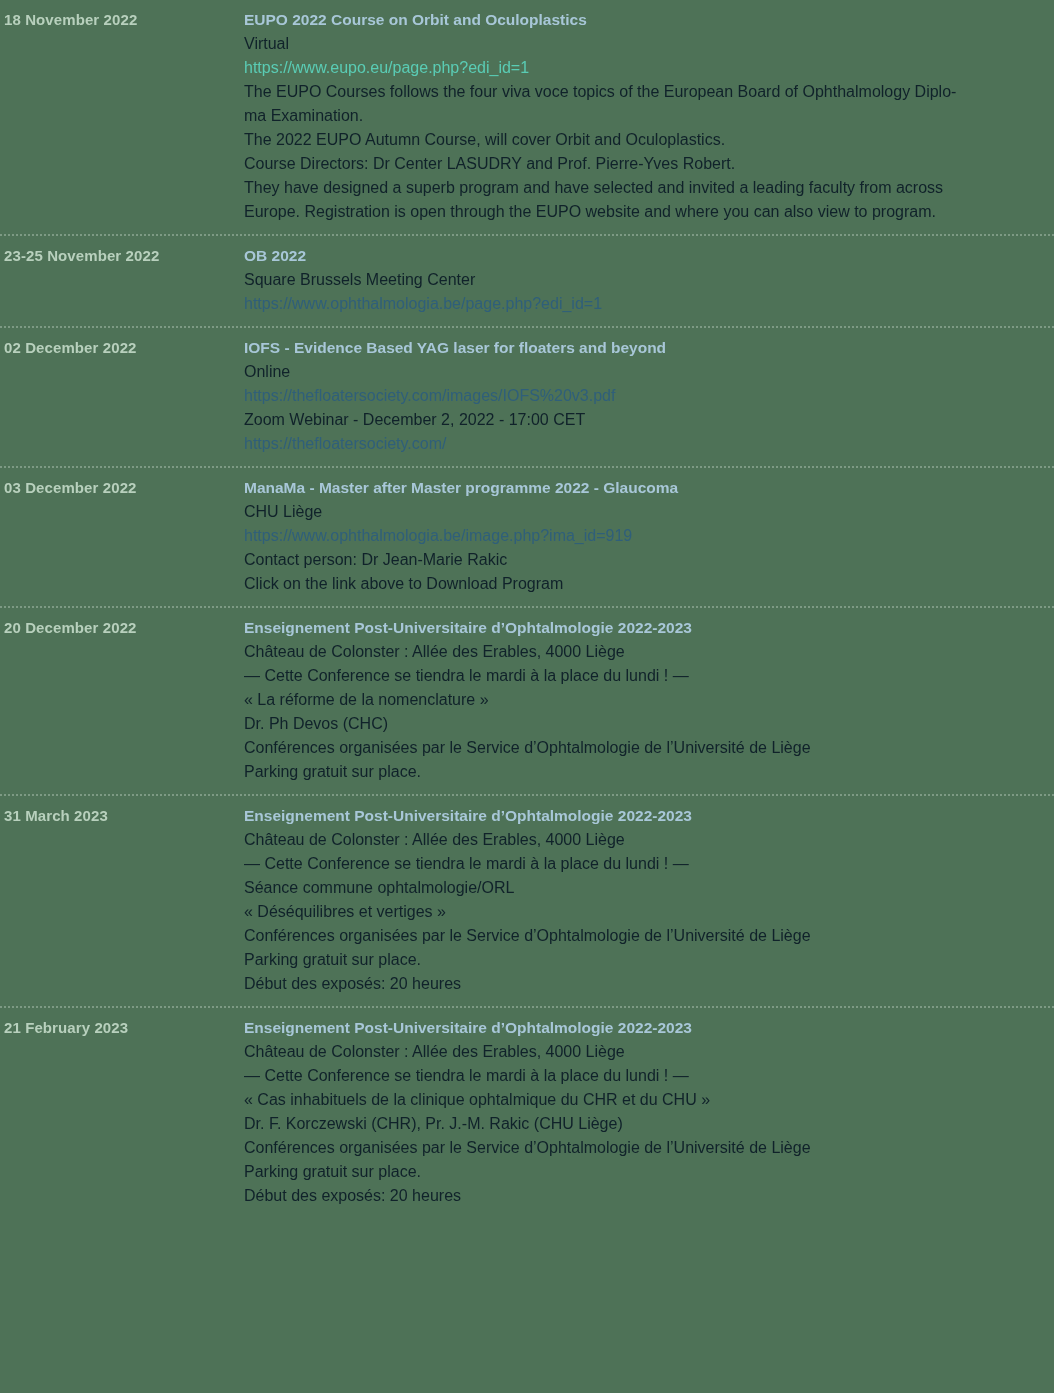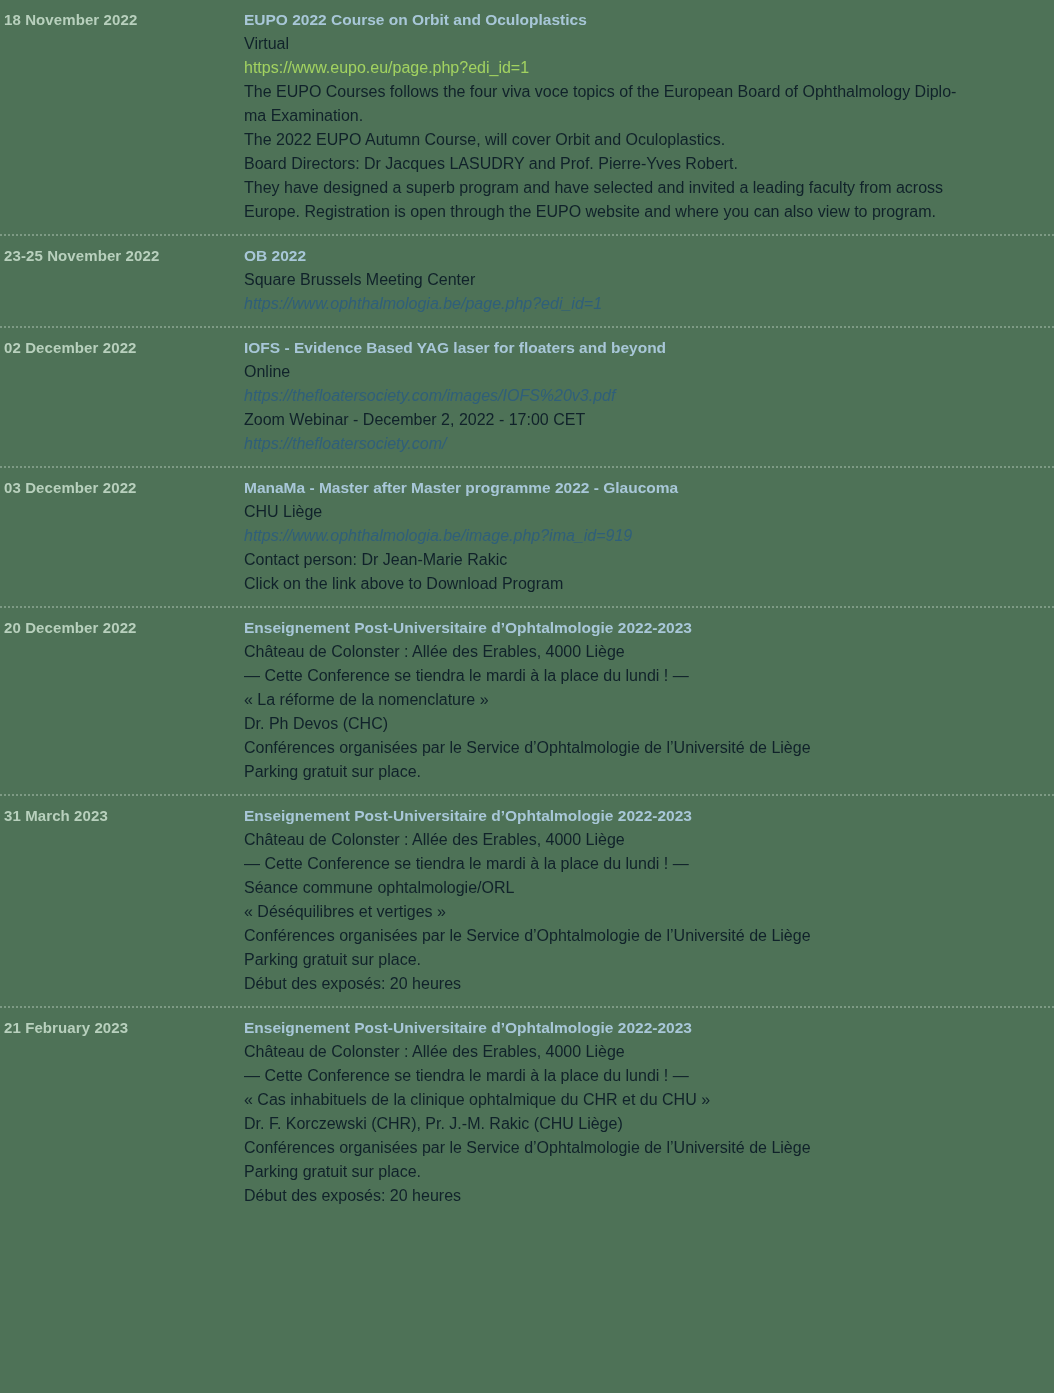--- a/index.html
+++ b/index.html
@@ -51,41 +51,40 @@
     margin: 0 0 0 0;
   }
   .event-line {
     color: #10222a;
     font-size: 16px;
     line-height: 24px;
     word-wrap: break-word;
   }
   .event-line.link {
     color: #2f5f7a;
-    font-style: italic;
   }
   .event-line.faint {
-    color: #bef264;
+    color: #5eead4;
     opacity: 0.75;
   }
 </style>
 </head>
 <body>
 
 <div class="agenda" id="agenda">
     <div class="event">
       <div class="event-date">18 November 2022</div>
       <div class="event-body">
         <div class="event-title">EUPO 2022 Course on Orbit and Oculoplastics</div>
         <div class="event-line">Virtual</div>
         <div class="event-line faint">https://www.eupo.eu/page.php?edi_id=1</div>
         <div class="event-line">The EUPO Courses follows the four viva voce topics of the European Board of Ophthalmology Diplo-</div>
         <div class="event-line">ma Examination.</div>
         <div class="event-line">The 2022 EUPO Autumn Course, will cover Orbit and Oculoplastics.</div>
-        <div class="event-line">Board Directors: Dr Jacques LASUDRY and Prof. Pierre-Yves Robert.</div>
+        <div class="event-line">Course Directors: Dr Center LASUDRY and Prof. Pierre-Yves Robert.</div>
         <div class="event-line">They have designed a superb program and have selected and invited a leading faculty from across</div>
         <div class="event-line">Europe. Registration is open through the EUPO website and where you can also view to program.</div>
       </div>
     </div>
     <div class="event">
       <div class="event-date">23-25 November 2022</div>
       <div class="event-body">
         <div class="event-title">OB 2022</div>
         <div class="event-line">Square Brussels Meeting Center</div>
         <div class="event-line link">https://www.ophthalmologia.be/page.php?edi_id=1</div>

